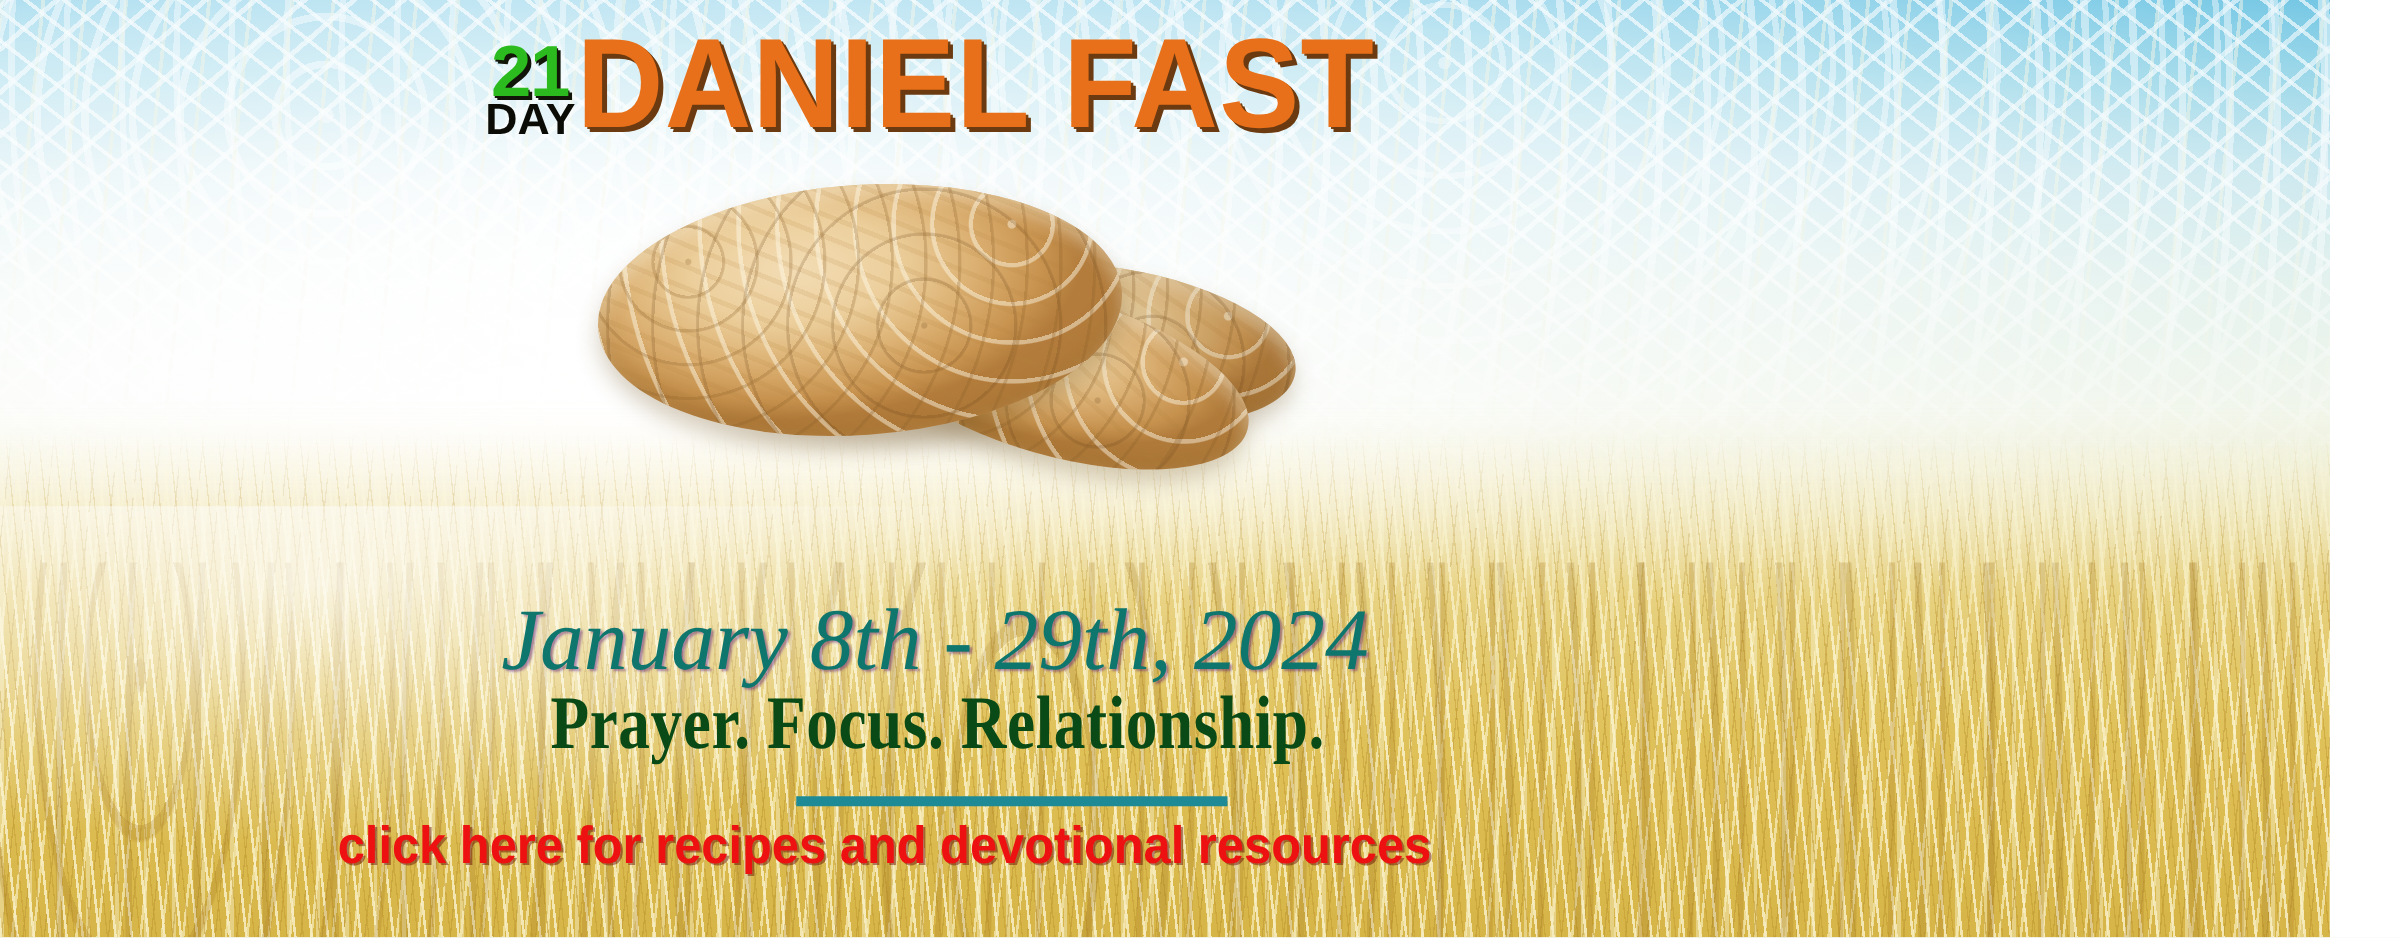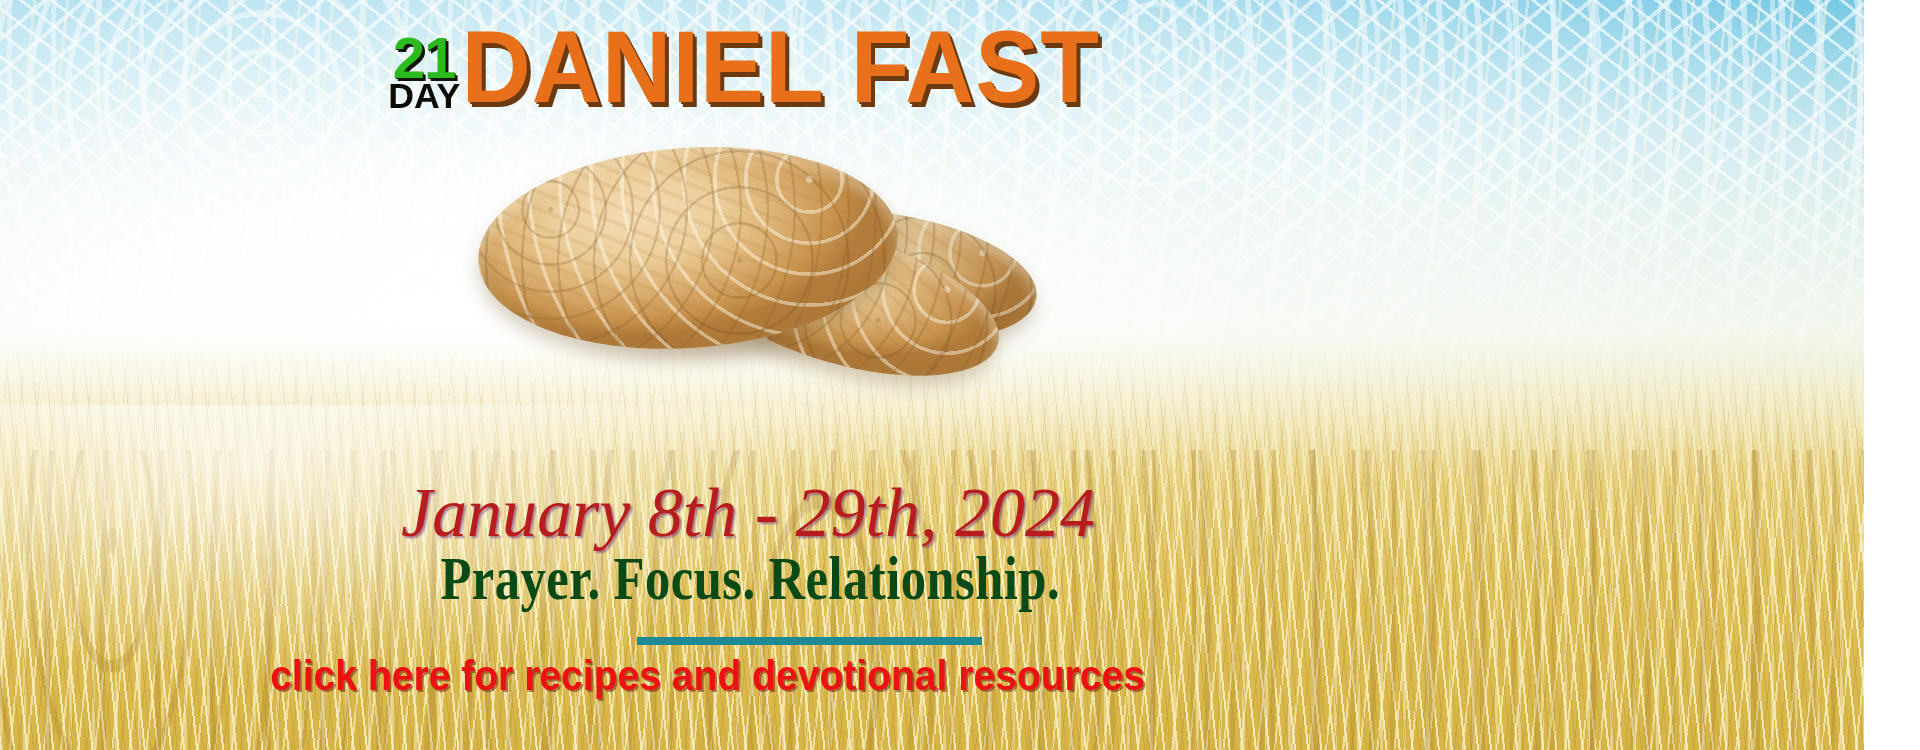--- a/index.html
+++ b/index.html
@@ -230,21 +230,21 @@
   .date-line {
     position: absolute;
     left: 0;
     top: 478px;
     width: 1095px;
     text-align: right;
     font-family: "Liberation Serif", serif;
     font-style: italic;
     font-size: 70px;
     line-height: 1;
-    color: #b91c1c;
+    color: #0f766e;
     text-shadow: 2px 2px 2px rgba(80,10,120,0.45);
     white-space: nowrap;
   }
 
   
   .tagline {
     position: absolute;
     left: 0;
     top: 548px;
     width: 1060px;

